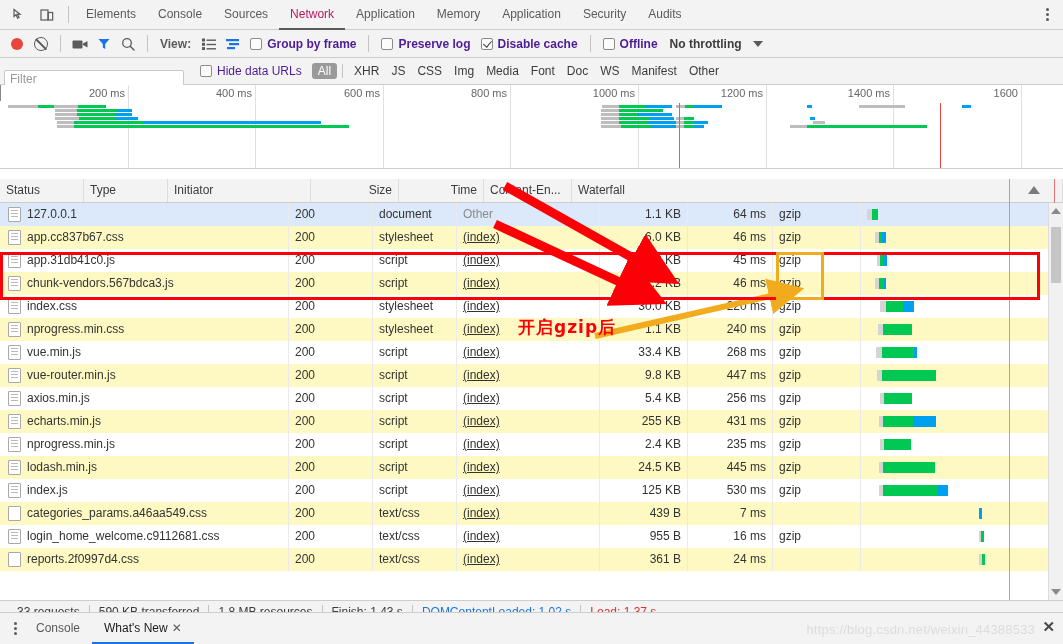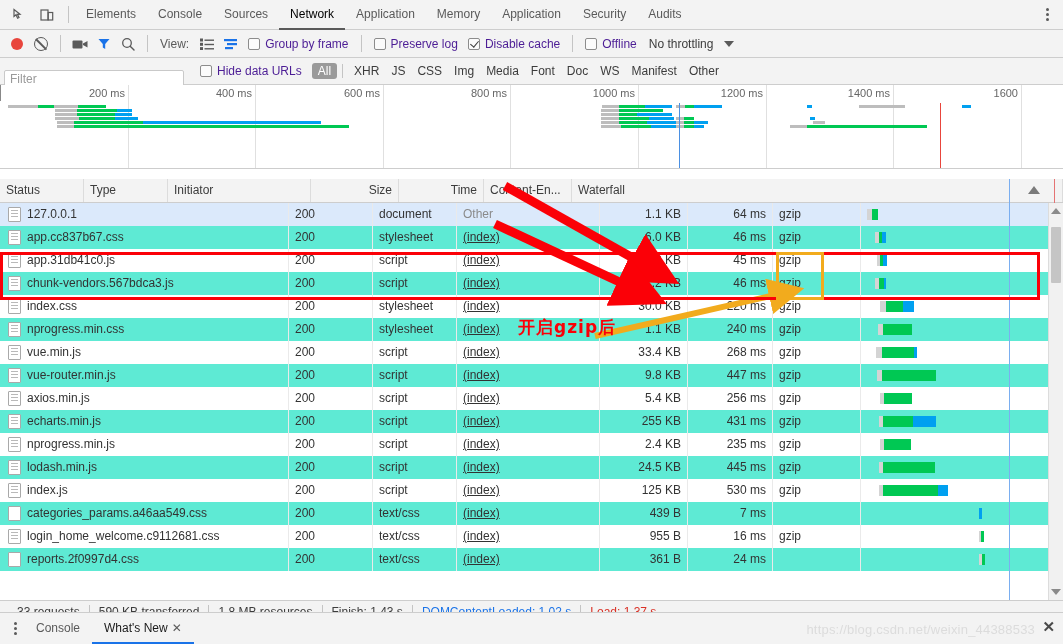--- a/index.html
+++ b/index.html
@@ -26,30 +26,30 @@
     width: 22px; height: 22px; display: flex; align-items: center; justify-content: center;
     cursor: pointer; border-radius: 2px;
   }
   .vsep { width: 1px; height: 17px; background: #c4c4c4; margin: 0 6px; }
   .tabs { display: flex; align-items: stretch; height: 30px; }
   .tab {
     padding: 0 11px; display: flex; align-items: center; height: 30px;
     font-size: 12px; color: #5a5a5a; cursor: pointer; white-space: nowrap;
     border-bottom: 2px solid transparent;
   }
-  .tab.active { color: #000000; border-bottom: 2px solid #5a5a5a; }
+  .tab.active { color: #be185d; border-bottom: 2px solid #5a5a5a; }
   .tabbar-right { margin-left: auto; display: flex; align-items: center; padding-right: 6px; }
   .kebab { width: 20px; height: 22px; display:flex; flex-direction: column; align-items: center; justify-content: center; gap:2px; cursor:pointer;}
   .kebab i { width: 3px; height: 3px; background: #5a5a5a; border-radius: 50%; display:block; }
 
   
   .toolbar {
     height: 28px; display: flex; align-items: center;
     background: #f3f3f3; border-bottom: 1px solid #cdcdcd;
-    padding: 0 6px; gap: 2px;
+    padding: 0 6px; gap: 2px; font-weight: bold;
   }
   .rec-dot { width: 12px; height: 12px; border-radius: 50%; background: #e8453c; }
   .clear-circ {
     width: 14px; height: 14px; border-radius: 50%; border: 1.6px solid #5a5a5a; position: relative;
   }
   .clear-circ::after {
     content: ''; position: absolute; left: 50%; top: -1px; width: 1.6px; height: 15px;
     background: #5a5a5a; transform: translateX(-50%) rotate(-45deg); transform-origin: center;
   }
   .tbl-label { font-size: 12px; color: #5a5a5a; margin: 0 5px 0 4px; }
@@ -111,21 +111,21 @@
     display: flex; height: 24px; background: #f3f3f3;
     border-bottom: 1px solid #cdcdcd; font-size: 12px; color: #3c3c3c;
     position: relative;
   }
   .ghead .gcell {
     padding: 4px 6px; border-right: 1px solid #dcdcdc; overflow: hidden;
     white-space: nowrap; text-overflow: ellipsis; cursor: pointer;
   }
   .gbody { position: absolute; top: 24px; left: 0; right: 0; bottom: 0; overflow: hidden; }
   .grow { display: flex; height: 23px; font-size: 12px; color: #333; align-items: stretch; }
-  .grow.odd { background: #5eead4; justify-content: center; }
+  .grow.odd { background: #fef9c3; justify-content: center; }
   .grow.even { background: #ffffff; }
   .grow.sel { background: #dbe9fb; }
   .gcell {
     padding: 4px 6px; overflow: hidden; white-space: nowrap; text-overflow: ellipsis;
     border-right: 1px solid #eaeaea; line-height: 15px;
   }
   .c-name { width: 289px; flex: none; display: flex; align-items: center; gap: 6px; padding-left: 8px; }
   .c-status { width: 84px; flex: none; }
   .c-type { width: 84px; flex: none; }
   .c-init { width: 143px; flex: none; }

